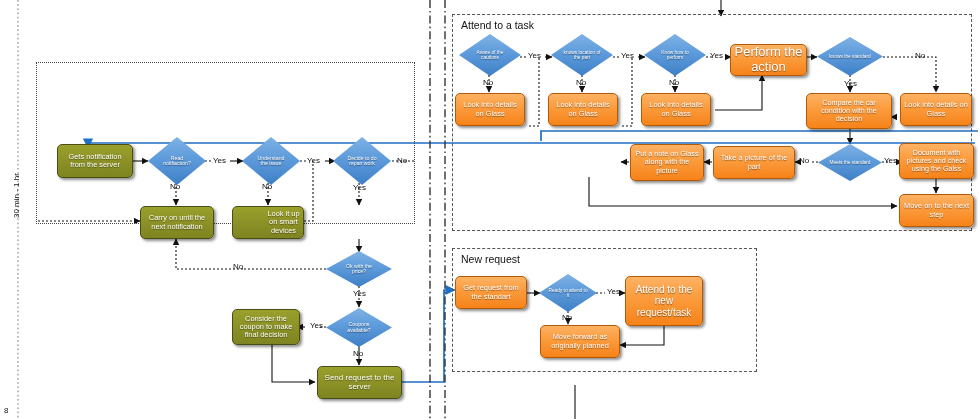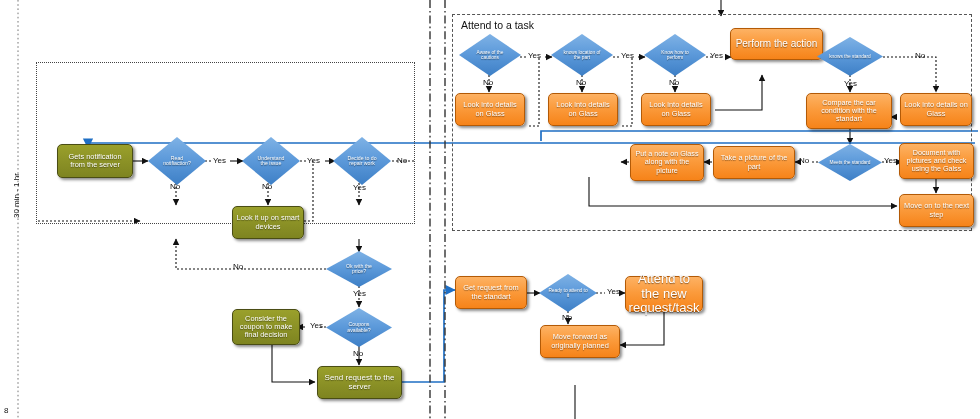--- a/index.html
+++ b/index.html
@@ -163,42 +163,48 @@
       <path d="M18,0 L18,419"></path>
     </g>
   </svg>
 
   <div class="grp grp-dot" style="left:36px;top:62px;width:379px;height:162px;"></div>
 
   <div class="grp grp-dash" style="left:452px;top:14px;width:520px;height:217px;">
     <div class="grp-title">Attend to a task</div>
   </div>
 
+  <div class="grp grp-dash" style="left:452px;top:248px;width:305px;height:124px;">
+    <div class="grp-title">New request</div>
+  </div>
 
   <div class="node proc olive" style="left:57px;top:144px;width:76px;height:34px;font-size:7.4px;">
     <span>Gets notification from the server</span>
   </div>
 
   <div class="dia" style="left:148px;top:137px;width:58px;height:48px;">
     <div class="shape"></div>
     <div class="lbl" style="font-size:5.2px;">Read notifiaction?</div>
   </div>
 
   <div class="dia" style="left:242px;top:137px;width:58px;height:48px;">
     <div class="shape"></div>
     <div class="lbl" style="font-size:5.2px;">Understand the issue</div>
   </div>
 
   <div class="dia" style="left:333px;top:137px;width:58px;height:48px;">
     <div class="shape"></div>
     <div class="lbl" style="font-size:5.2px;">Decide to do repair work</div>
   </div>
 
-
-  <div class="node proc olive" style="left:232px;top:206px;width:72px;height:33px;font-size:7.4px;">
+  <div class="node proc olive" style="left:140px;top:206px;width:74px;height:33px;font-size:7.4px;">
+    <span>Carry on until the next notification</span>
+  </div>
+
+  <div class="node proc olive" style="left:232px;top:206px;width:72px;height:33px;font-size:7.4px;padding-left:31px;">
     <span>Look it up on smart devices</span>
   </div>
 
 
   <div class="dia" style="left:326px;top:251px;width:66px;height:36px;">
     <div class="shape"></div>
     <div class="lbl" style="font-size:5.2px;">Ok with the price?</div>
   </div>
 
   <div class="dia" style="left:326px;top:308px;width:66px;height:39px;">
@@ -222,21 +228,21 @@
   <div class="dia" style="left:551px;top:34px;width:62px;height:42px;">
     <div class="shape"></div>
     <div class="lbl" style="font-size:4.8px;padding:0 9px;">knows location of the part</div>
   </div>
 
   <div class="dia" style="left:644px;top:34px;width:62px;height:42px;">
     <div class="shape"></div>
     <div class="lbl" style="font-size:4.8px;padding:0 9px;">Know how to perform</div>
   </div>
 
-  <div class="node proc orange" style="left:730px;top:28px;width:93px;height:32px;font-size:10px;">
+  <div class="node proc orange" style="left:730px;top:44px;width:77px;height:32px;font-size:13px;">
     <span>Perform the action</span>
   </div>
 
   <div class="dia" style="left:817px;top:37px;width:66px;height:39px;">
     <div class="shape"></div>
     <div class="lbl" style="font-size:4.8px;padding:0 10px;">knows the standard</div>
   </div>
 
   <div class="node proc orange" style="left:455px;top:93px;width:70px;height:33px;font-size:7.4px;">
     <span>Look into details on Glass</span>
@@ -248,21 +254,21 @@
 
   <div class="node proc orange" style="left:641px;top:93px;width:70px;height:33px;font-size:7.4px;">
     <span>Look into details on Glass</span>
   </div>
 
   <div class="node proc orange" style="left:900px;top:93px;width:72px;height:33px;font-size:7.4px;">
     <span>Look into details on Glass</span>
   </div>
 
   <div class="node proc orange" style="left:806px;top:93px;width:86px;height:36px;font-size:7.2px;">
-    <span>Compare the car condition with the standart</span>
+    <span>Compare the car condition with the decision</span>
   </div>
 
   <div class="dia" style="left:818px;top:144px;width:64px;height:37px;">
     <div class="shape"></div>
     <div class="lbl" style="font-size:4.8px;padding:0 10px;">Meets the standard</div>
   </div>
 
   <div class="node proc orange" style="left:713px;top:146px;width:82px;height:33px;font-size:7.4px;">
     <span>Take a picture of the part</span>
   </div>
@@ -282,21 +288,21 @@
 
   <div class="node proc orange" style="left:455px;top:276px;width:72px;height:33px;font-size:7.4px;">
     <span>Get request from the standart</span>
   </div>
 
   <div class="dia" style="left:539px;top:274px;width:58px;height:38px;">
     <div class="shape"></div>
     <div class="lbl" style="font-size:4.8px;padding:0 9px;">Ready to attend to it</div>
   </div>
 
-  <div class="node proc orange" style="left:625px;top:276px;width:78px;height:36px;font-size:13px;">
+  <div class="node proc orange" style="left:625px;top:276px;width:78px;height:50px;font-size:10px;">
     <span>Attend to the new request/task</span>
   </div>
 
   <div class="node proc orange" style="left:540px;top:325px;width:80px;height:33px;font-size:7.4px;">
     <span>Move forward as originally planned</span>
   </div>
 
   <div class="elab" style="left:213px;top:156px;">Yes</div>
   <div class="elab" style="left:170px;top:182px;">No</div>
   <div class="elab" style="left:307px;top:156px;">Yes</div>

